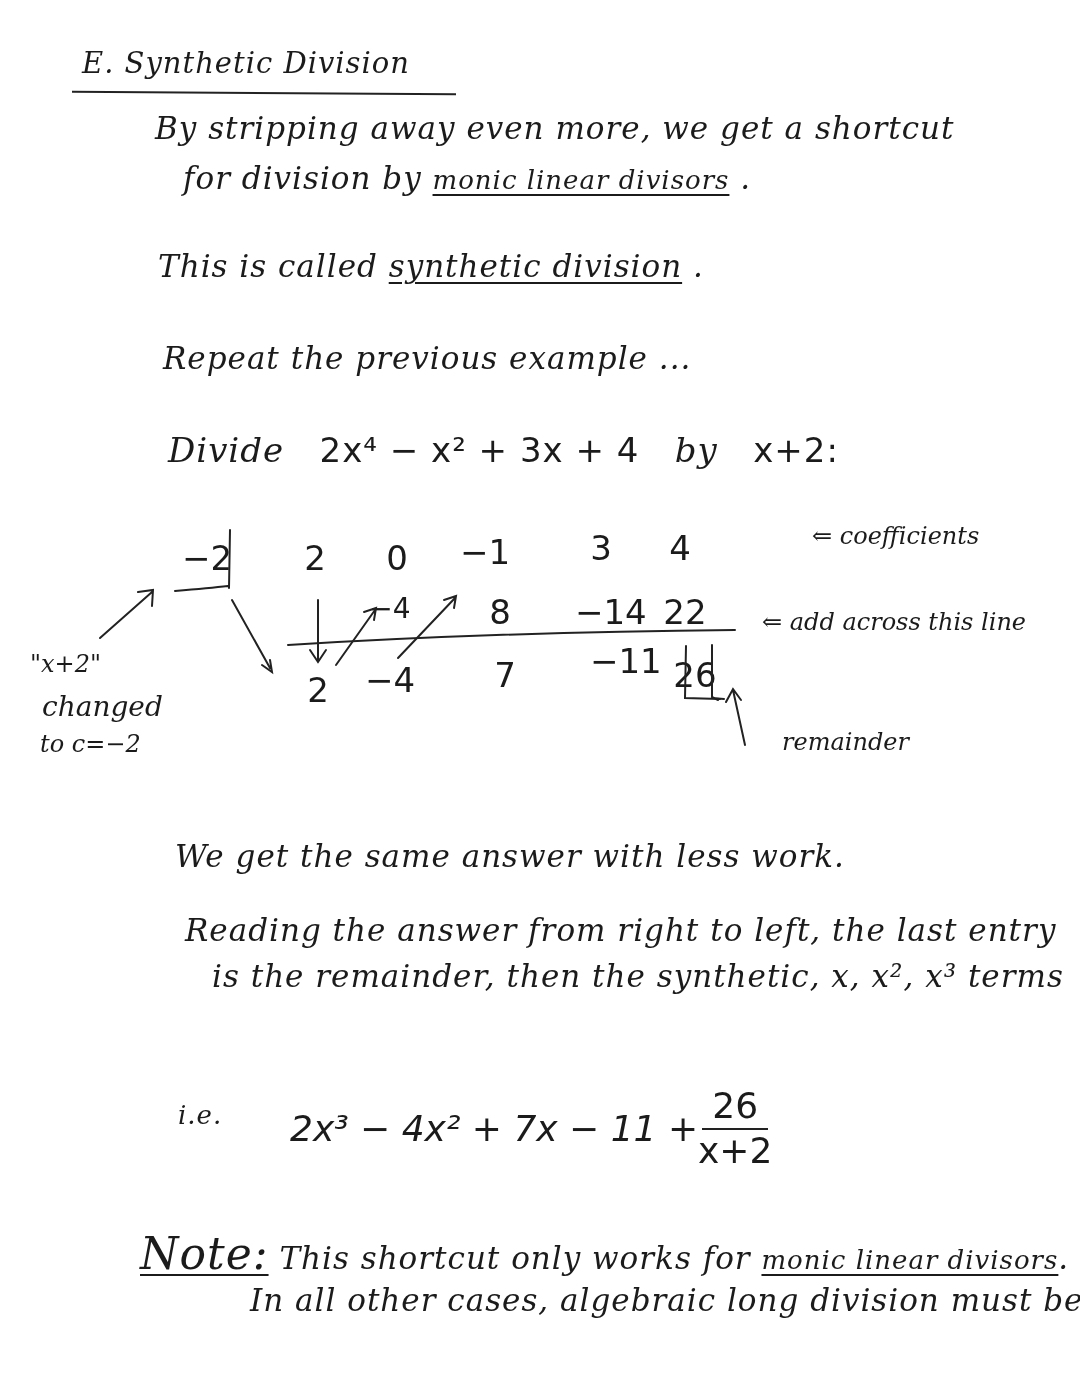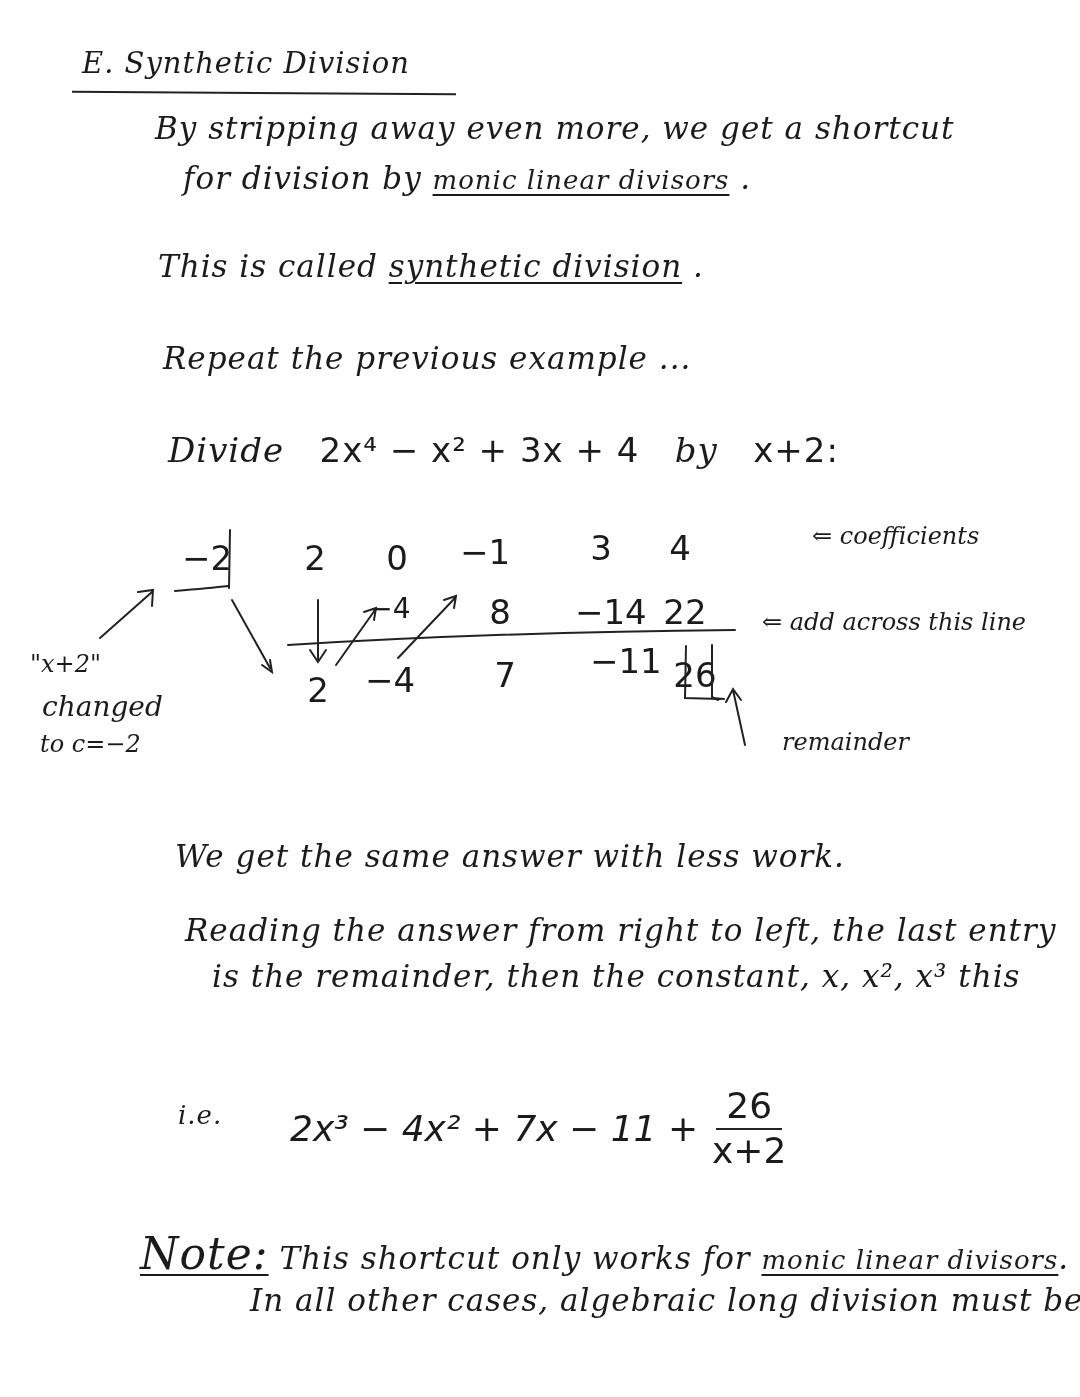--- a/index.html
+++ b/index.html
@@ -95,24 +95,24 @@
 <div class="abs small" style="left:812px; top:522px; font-size:24px;">⇐ coefficients</div>
 <div class="abs small" style="left:762px; top:608px; font-size:24px;">⇐ add across this line</div>
 <div class="abs small" style="left:758px; top:728px; font-size:24px;margin-left:24px;">remainder</div>
 
 <div class="abs small" style="left:30px; top:650px; font-size:24px;">"x+2"</div>
 <div class="abs small" style="left:42px; top:690px; font-size:28px;">changed</div>
 <div class="abs small" style="left:40px; top:730px; font-size:24px;">to c=−2</div>
 
 <div class="abs p" style="left:175px; top:838px;">We get the same answer with less work.</div>
 <div class="abs p" style="left:185px; top:912px;font-style:italic;">Reading the answer from right to left, the last entry</div>
-<div class="abs p" style="left:212px; top:958px;">is the remainder, then the constant, x, x², x³ this</div>
+<div class="abs p" style="left:212px; top:958px;">is the remainder, then the synthetic, x, x², x³ terms</div>
 
 <div class="abs p" style="left:178px; top:1100px; font-size:26px;">i.e.</div>
-<div class="abs" style="left:290px; top:1085px; font-family:'DejaVu Sans',sans-serif; font-size:36px; display:flex; align-items:center; gap:14px;">
+<div class="abs" style="left:290px; top:1085px; font-family:'DejaVu Sans',sans-serif; font-size:36px; display:flex; align-items:center; ">
   <span>2x³ − 4x² + 7x − 11 +</span>
   <span class="frac">
     <span class="n">26</span>
     <span class="d">x+2</span>
   </span>
 </div>
 
 <div class="abs p" style="left:140px; top:1228px;">
   <span class="u" style="font-size:44px;">Note:</span>
   <span>This shortcut only works for</span>

